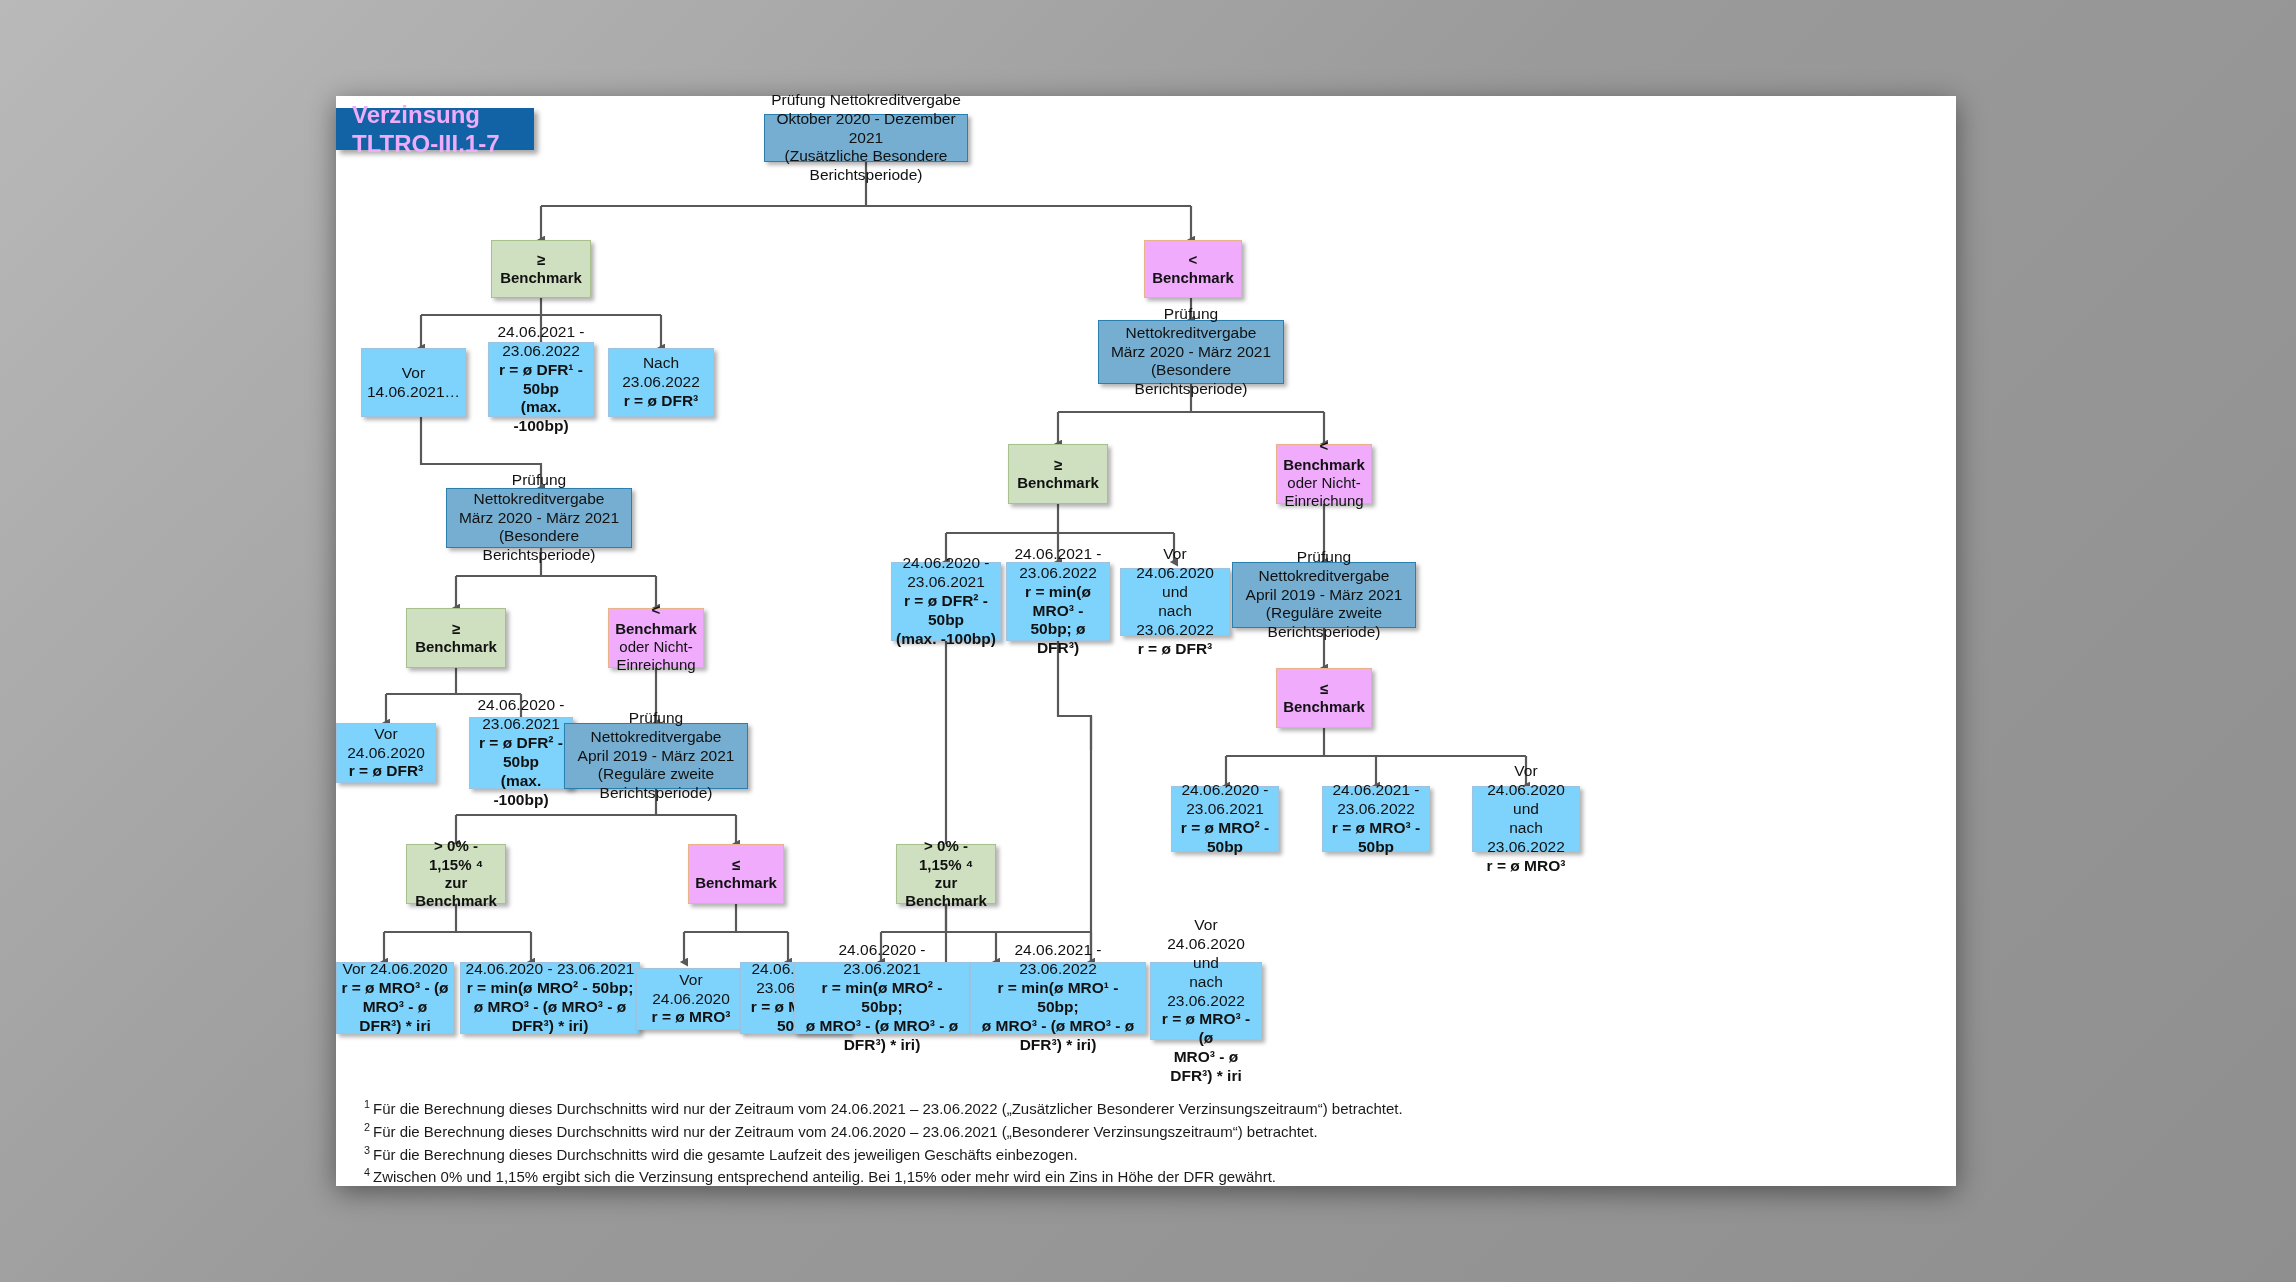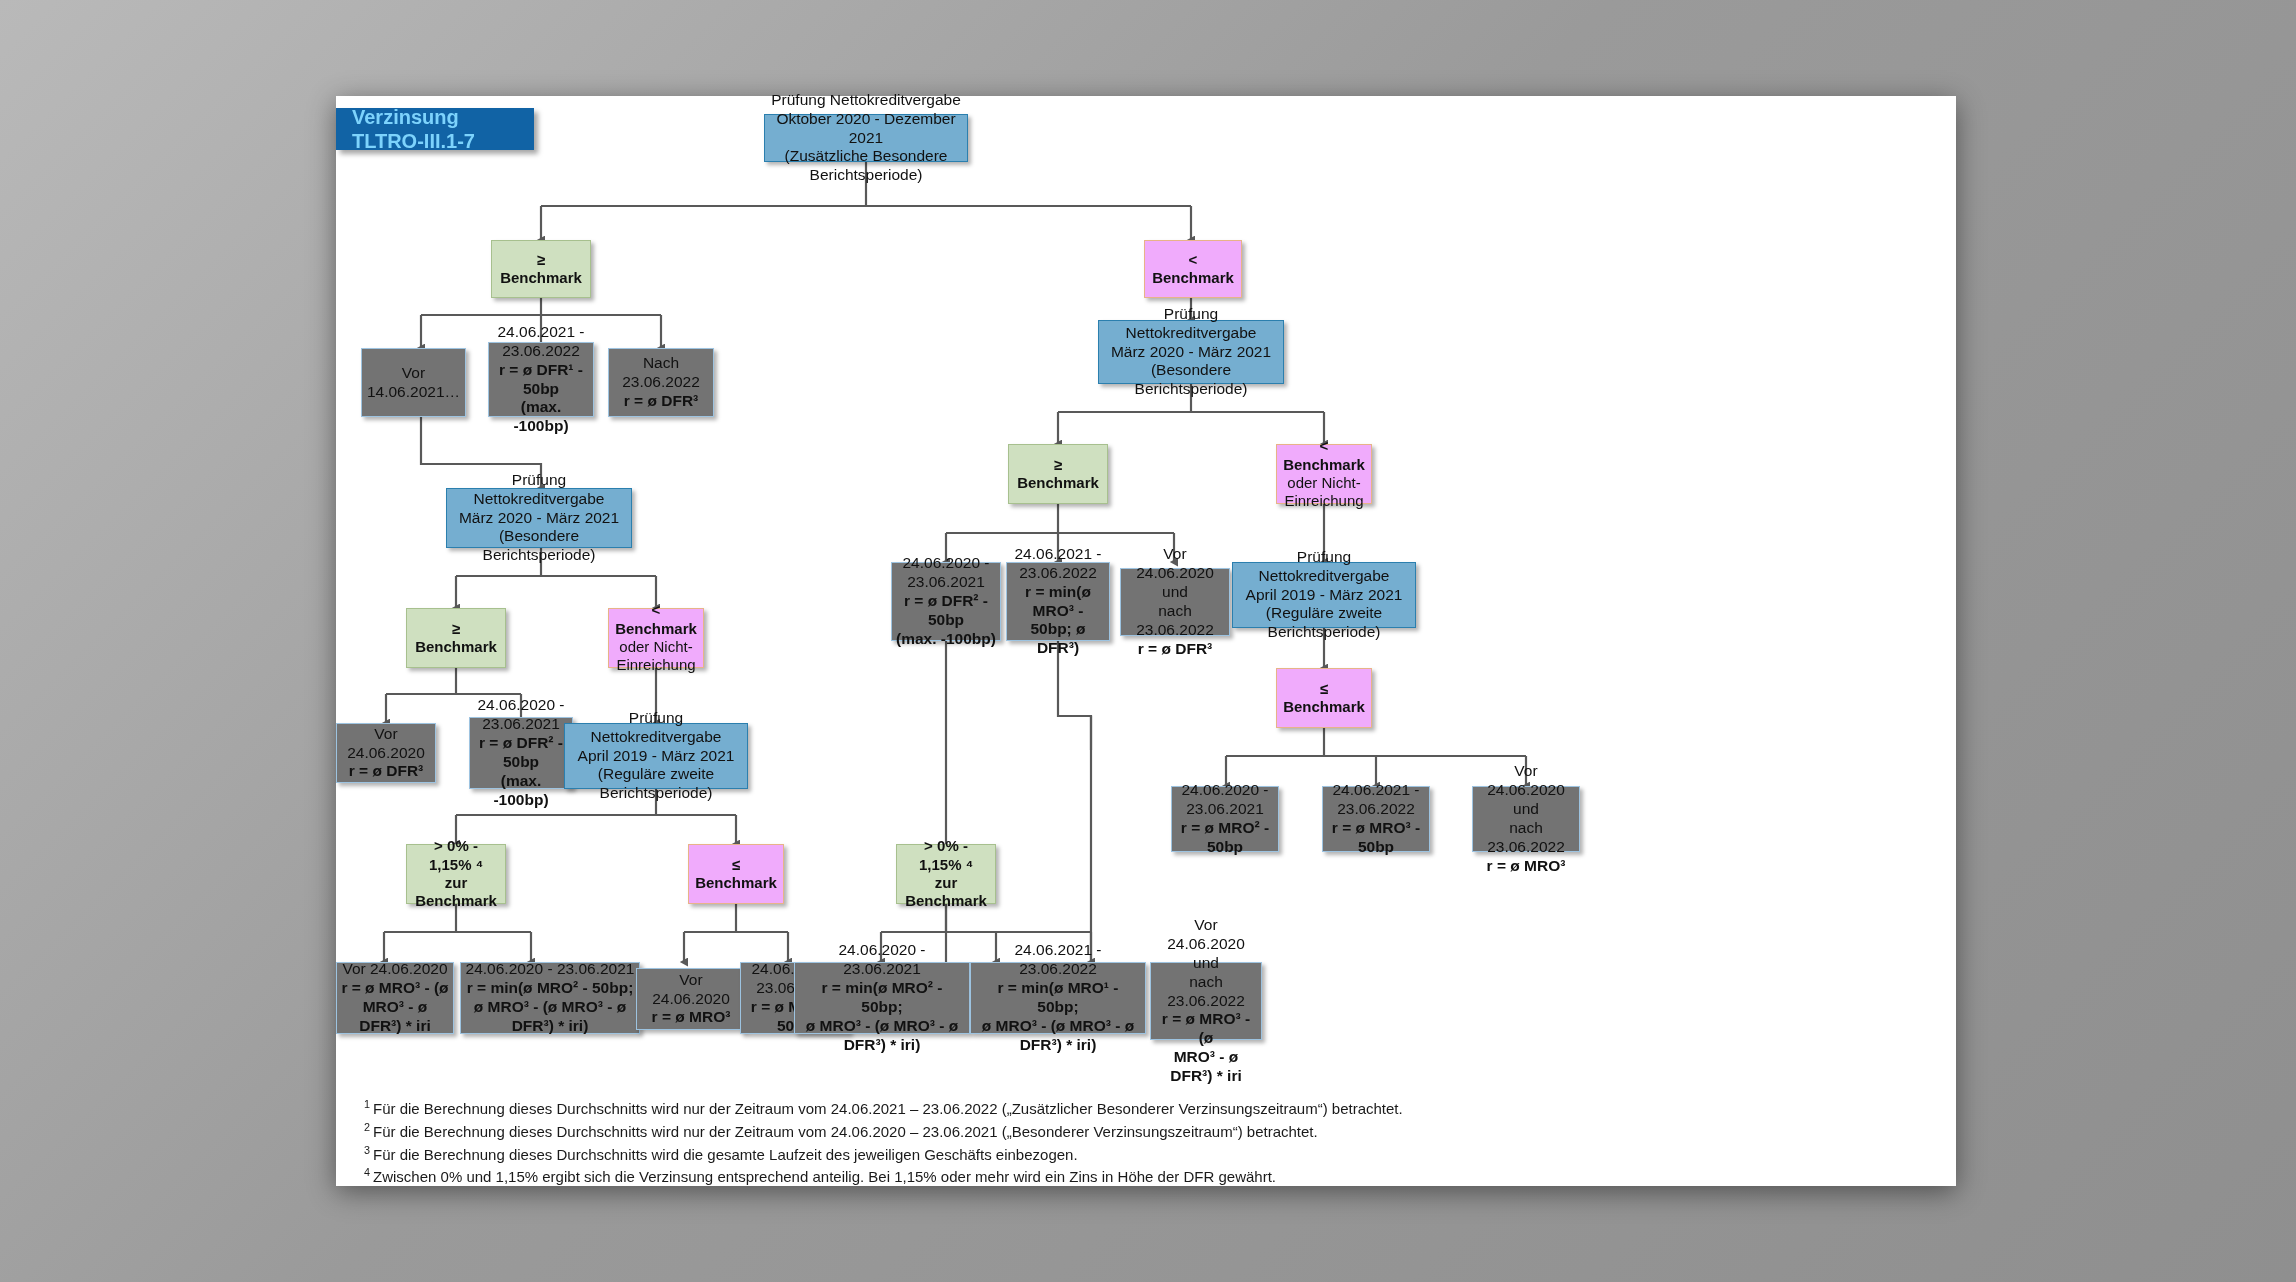--- a/index.html
+++ b/index.html
@@ -24,28 +24,28 @@
     display:flex;align-items:center;justify-content:center;
     text-align:center;
     line-height:1.22;
     color:#111;
     box-shadow:3px 3px 4px rgba(0,0,0,.30);
     border:1px solid transparent;
   }
   .node .txt{padding:2px 4px;width:100%;}
 
   .n-title{
-    background:#1163a5;color:#7dd3fc;font-weight:bold;font-size:20px;
+    background:#1163a5;color:#f0abfc;font-weight:bold;font-size:24px;
     justify-content:flex-end;box-shadow:4px 4px 5px rgba(0,0,0,.35);
     border:none;
   }
   .n-title .txt{padding-left:16px;text-align:left;}
 
   .n-blue{background:#75aed0;border-color:#2b7fae;font-size:15.5px;}
-  .n-lblue{background:#737373;border-color:#9dc3e0;font-size:15.5px;}
+  .n-lblue{background:#7dd3fc;border-color:#9dc3e0;font-size:15.5px;}
   .n-green{background:#cfe0c0;border-color:#a7c08e;font-size:15px;font-weight:bold;}
   .n-orange{background:#f0abfc;border-color:#e8b388;font-size:15px;}
   .n-orange .b{font-weight:bold;}
 
   .bold{font-weight:bold;}
   sup{font-size:.68em;vertical-align:super;line-height:0;}
 
   #footnotes{
     position:absolute;left:28px;top:1002px;width:1560px;
     font-size:15px;color:#1a1a1a;line-height:1.52;

